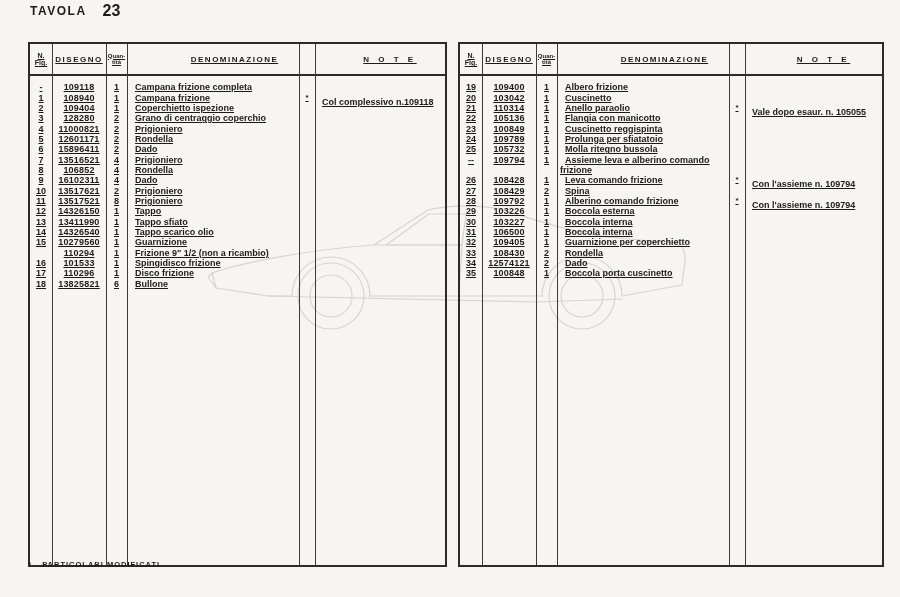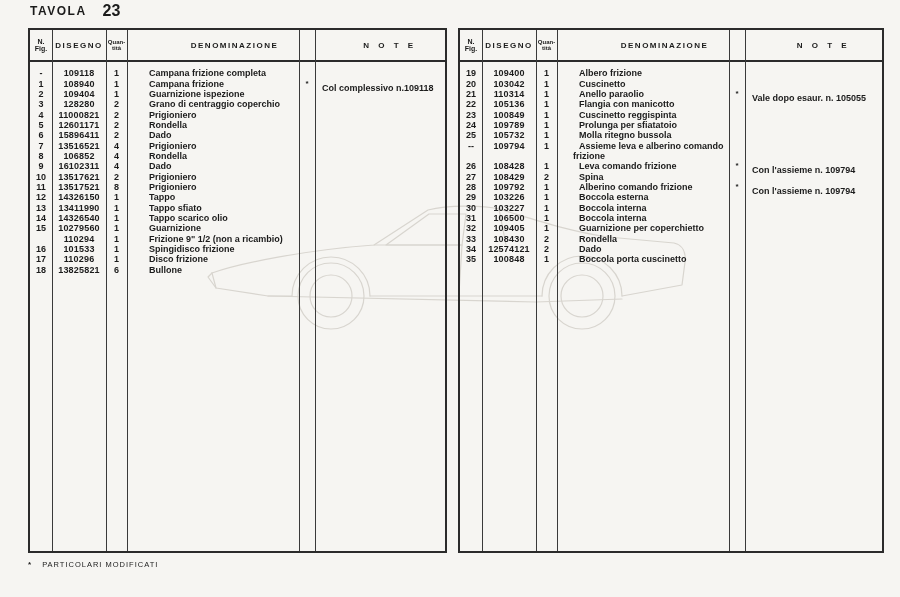--- a/index.html
+++ b/index.html
@@ -11,22 +11,22 @@
   
   .page-title{position:absolute;left:30px;top:2px;display:flex;align-items:center;}
   .page-title .t-label{font-size:12px;font-weight:bold;letter-spacing:1.5px;}
   .page-title .t-num{font-size:16px;font-weight:bold;margin-left:16px;}
 
   
   .watermark{position:absolute;left:206px;top:193px;z-index:0;}
 
   
   .ptable{
-    position:absolute;top:28px;height:525px;box-sizing:border-box;
-    border:2px solid #2b2b2b;z-index:1;background:transparent;
+    position:absolute;top:42px;height:525px;box-sizing:border-box;
+    border:2px solid #2b2b2b;z-index:1;background:transparent;text-decoration:underline;
   }
   #left-table{left:28px;width:419px;}
   #right-table{left:458px;width:426px;}
 
   .vline{position:absolute;top:0;bottom:0;width:1px;background:#3a3a3a;}
   .vl-1{left:22px;}.vl-2{left:76px;}.vl-3{left:97px;}.vl-4{left:269px;}.vl-5{left:285px;}
 
   .thead{display:flex;height:30px;border-bottom:2px solid #2b2b2b;}
   .th{box-sizing:border-box;display:flex;flex-direction:column;align-items:center;justify-content:center;font-weight:bold;}
   .w-fig{width:22px;}.w-dis{width:54px;}.w-qty{width:21px;}.w-den{width:172px;padding-left:43px;}.w-ast{width:16px;}.w-note{flex:1;padding-left:20px;}
@@ -34,29 +34,29 @@
   .th .xs{font-size:6px;line-height:6.5px;}
   .th .md{font-size:8px;letter-spacing:1.5px;}
   .th.w-note .md{letter-spacing:3.5px;}
 
   .tbody{padding-top:6px;position:relative;}
   .row{display:flex;height:10.35px;align-items:center;}
   .c{box-sizing:border-box;white-space:nowrap;font-size:9px;font-weight:bold;line-height:10px;}
   .c.fig{width:22px;text-align:center;}
   .c.dis{width:54px;text-align:center;letter-spacing:0.2px;}
   .c.qty{width:21px;text-align:center;}
-  .c.den{width:172px;padding-left:22px;}
-  .c.den.indent{padding-left:16px;}
+  .c.den{width:172px;padding-left:8px;}
+  .c.den.indent{padding-left:3px;}
   .c.ast{width:16px;text-align:center;font-size:8px;}
   .c.note{flex:1;padding-left:7px;margin-top:8px;}
 
   
   .footer{position:absolute;left:28px;top:560px;display:flex;align-items:center;z-index:1;}
   .footer .sym{font-size:8px;font-weight:bold;margin-right:11px;}
-  .footer .txt{font-size:7.5px;font-weight:normal;letter-spacing:1px;}
+  .footer .txt{font-size:7.5px;font-weight:bold;letter-spacing:1px;}
 </style>
 </head>
 <body>
 
 <svg class="watermark" width="492" height="140" viewBox="0 0 492 140" fill="none" stroke="#d8d5cf" stroke-width="1.2" stroke-linejoin="round" stroke-linecap="round">
   <path d="M6 80 C 34 70, 100 57, 168 52 L 222 17 C 242 12, 276 12, 293 16 C 330 27, 362 38, 402 44 L 468 50 C 477 52, 480 60, 479 69 L 476 92 L 416 103"></path>
   <path d="M6 80 L 10 95 L 62 103 L 86 103"></path>
   <path d="M86 103 A 39 39 0 0 1 164 103"></path>
   <path d="M164 103 L 336 103"></path>
   <path d="M336 103 A 40 40 0 0 1 416 103"></path>
@@ -117,21 +117,21 @@
         <div class="c dis">108940</div>
         <div class="c qty">1</div>
         <div class="c den">Campana frizione</div>
         <div class="c ast">*</div>
         <div class="c note">Col complessivo n.109118</div>
       </div>
       <div class="row">
         <div class="c fig">2</div>
         <div class="c dis">109404</div>
         <div class="c qty">1</div>
-        <div class="c den">Guarnizione ispezione</div>
+        <div class="c den">Coperchietto ispezione</div>
         <div class="c ast"></div>
         <div class="c note"></div>
       </div>
       <div class="row">
         <div class="c fig">3</div>
         <div class="c dis">128280</div>
         <div class="c qty">2</div>
         <div class="c den">Grano di centraggio coperchio</div>
         <div class="c ast"></div>
         <div class="c note"></div>

